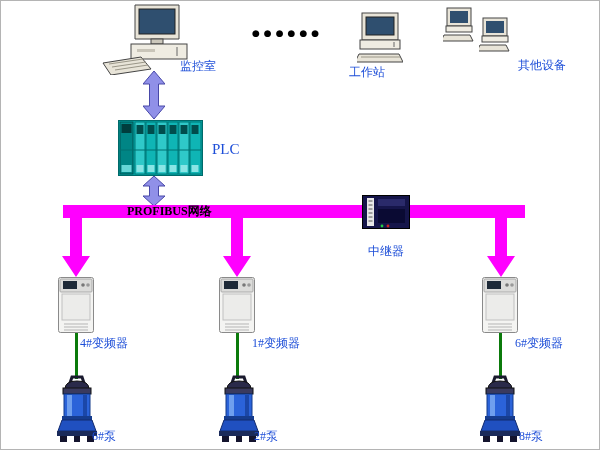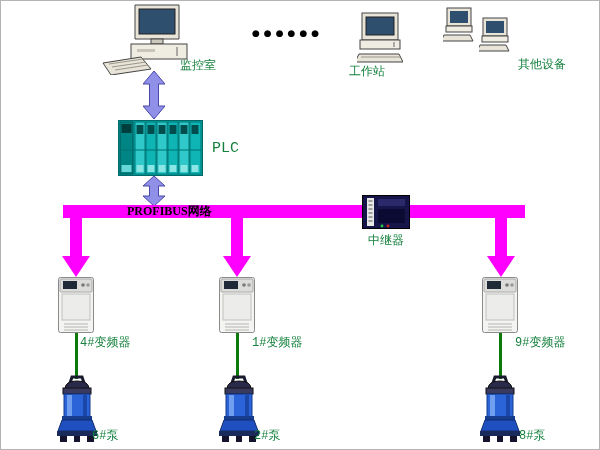--- a/index.html
+++ b/index.html
@@ -1,19 +1,19 @@
 <!DOCTYPE html>
 <html><head>
 <meta charset="utf-8">
 <style>
   * { margin:0; padding:0; box-sizing:border-box; }
   html,body { background:#ffffff; }
   body { font-family:"Liberation Serif","DejaVu Serif",serif; }
   .canvas { position:relative; width:600px; height:450px; background:#fff; border:1px solid #b4b4b4; overflow:hidden; }
-  .lbl { position:absolute; font-size:12px; color:#15803d; white-space:nowrap; line-height:14px;font-family:Liberation Mono, monospace; }
+  .lbl { position:absolute; font-size:12px; color:#1d4ed8; white-space:nowrap; line-height:14px; }
   .plc-lbl { font-size:15px; }
   .dots { position:absolute; left:251px; top:27px; font-size:9px; letter-spacing:4px; color:#000; font-family:"DejaVu Sans",sans-serif; }
   .bus { position:absolute; left:62px; top:204px; width:462px; height:13px; background:#ff00ff; }
   .bus-label { position:absolute; left:64px; top:0; height:13px; line-height:13px; font-size:12px; font-weight:bold; color:#000; white-space:nowrap; }
   .greenline { position:absolute; width:3px; background:#0b7a0b; }
   svg.icon { position:absolute; display:block; }
 </style>
 </head>
 <body>
 
@@ -156,21 +156,21 @@
       <use href="#sym-double-arrow-short"></use>
     </svg>
 
   <div class="bus">
     <span class="bus-label">PROFIBUS网络</span>
   </div>
 
   <svg class="icon" style="left:361px;top:194px" width="48" height="34" viewBox="0 0 48 34">
       <use href="#sym-repeater"></use>
     </svg>
-  <div class="lbl" style="left:367px;top:233px">中继器</div>
+  <div class="lbl" style="left:367px;top:243px">中继器</div>
 
   <svg class="icon" style="left:60px;top:215px" width="30" height="62" viewBox="0 0 30 62">
       <use href="#sym-down-arrow"></use>
     </svg>
   <svg class="icon" style="left:221px;top:215px" width="30" height="62" viewBox="0 0 30 62">
       <use href="#sym-down-arrow"></use>
     </svg>
   <svg class="icon" style="left:485px;top:215px" width="30" height="62" viewBox="0 0 30 62">
       <use href="#sym-down-arrow"></use>
     </svg>
@@ -180,21 +180,21 @@
     </svg>
   <svg class="icon" style="left:218px;top:276px" width="36" height="56" viewBox="0 0 36 56">
       <use href="#sym-inverter"></use>
     </svg>
   <svg class="icon" style="left:481px;top:276px" width="36" height="56" viewBox="0 0 36 56">
       <use href="#sym-inverter"></use>
     </svg>
 
   <div class="lbl" style="left:79px;top:335px">4#变频器</div>
   <div class="lbl" style="left:251px;top:335px">1#变频器</div>
-  <div class="lbl" style="left:514px;top:335px">9#变频器</div>
+  <div class="lbl" style="left:514px;top:335px">6#变频器</div>
 
   <div class="greenline" style="left:74px;top:332px;height:46px"></div>
   <div class="greenline" style="left:235px;top:332px;height:46px"></div>
   <div class="greenline" style="left:498px;top:332px;height:46px"></div>
 
   <svg class="icon" style="left:54px;top:374px" width="44" height="68" viewBox="0 0 44 68">
       <use href="#sym-pump"></use>
     </svg>
   <svg class="icon" style="left:216px;top:374px" width="44" height="68" viewBox="0 0 44 68">
       <use href="#sym-pump"></use>

